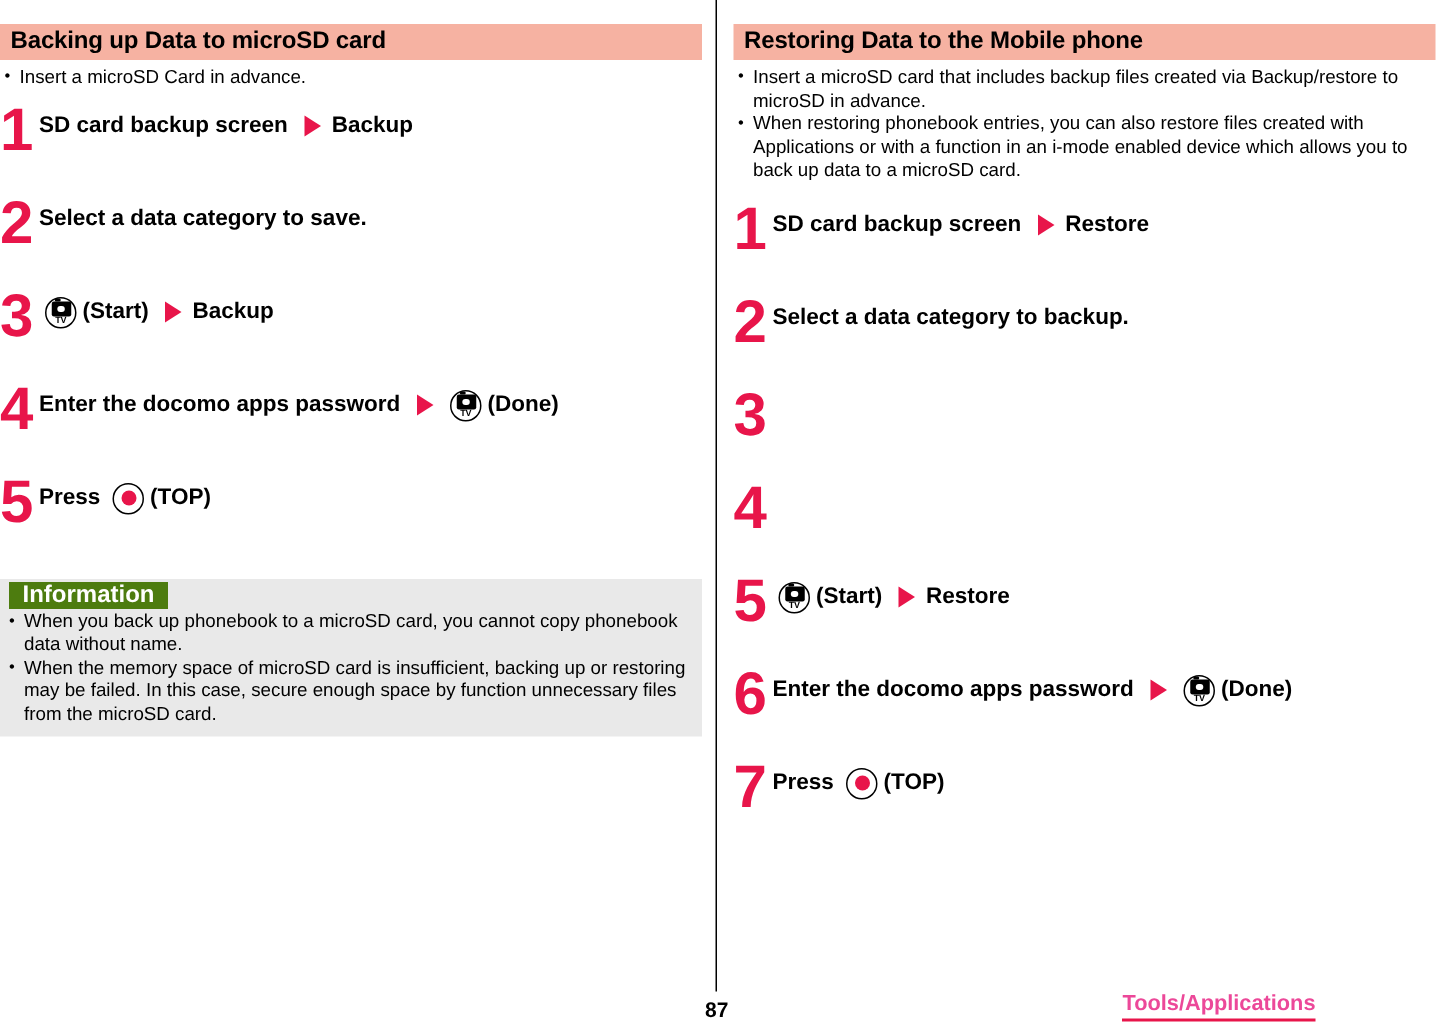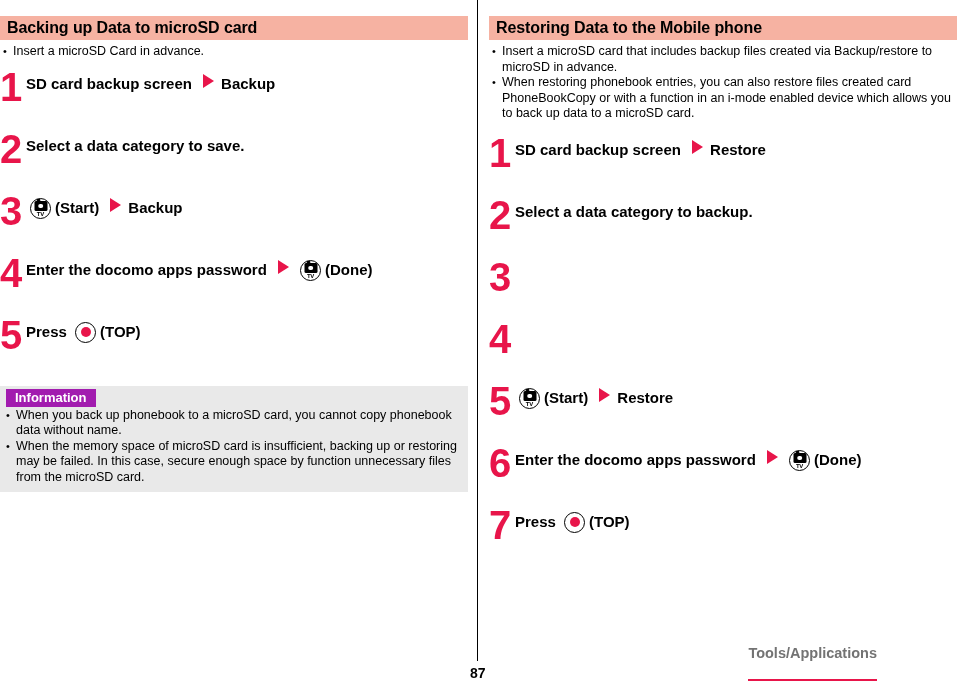--- a/index.html
+++ b/index.html
@@ -89,20 +89,21 @@
     font-size: 40px;
     font-weight: bold;
     line-height: 34px;
     text-align: left;
     font-family: "Liberation Sans", sans-serif;
     letter-spacing: -1px;
   }
   .step-body {
     flex: 1 1 auto;
     display: flex;
+    align-items: center;
     flex-wrap: wrap;
     font-size: 15px;
     font-weight: bold;
     line-height: 20px;
     padding-top: 4px;
   }
   .step-body .txt { white-space: nowrap; }
 
   
   .arrow-icon {
@@ -198,23 +199,23 @@
 
   
   .info-box {
     position: relative;
     background: #e9e9e9;
     padding: 2px 8px 7px 6px;
     box-sizing: border-box;
   }
   .info-tab {
     display: inline-block;
-    background: #a21caf;
+    background: #4d7c0f;
     color: #ffffff;
-    font-size: 13px;
+    font-size: 16px;
     font-weight: bold;
     line-height: 16px;
     padding: 1px 9px 1px 9px;
     margin-bottom: 1px;
   }
   .info-bullets .bullet-row {
     font-size: 12.5px;
     line-height: 15.5px;
   }
 
@@ -232,23 +233,23 @@
     bottom: 1px;
     font-size: 14px;
     font-weight: bold;
   }
   .footer-chapter {
     position: absolute;
     right: 3px;
     bottom: 1px;
     font-size: 14.5px;
     font-weight: bold;
-    color: #737373;
+    color: #ec4899;
     border-bottom: 2px solid #e8154a;
-    padding-bottom: 18px;
+    padding-bottom: 2px;
   }
 </style>
 </head>
 <body>
 
 <div class="col col-left">
 
   <div class="section-band">
     <span class="section-band-title">Backing up Data to microSD card</span>
   </div>
@@ -344,21 +345,21 @@
     <span class="section-band-title">Restoring Data to the Mobile phone</span>
   </div>
 
   <div class="intro" id="right-intro">
       <div class="bullet-row">
         <span class="bullet-dot">•</span>
         <span class="bullet-text">Insert a microSD card that includes backup files created via Backup/restore to microSD in advance.</span>
       </div>
       <div class="bullet-row">
         <span class="bullet-dot">•</span>
-        <span class="bullet-text">When restoring phonebook entries, you can also restore files created card PhoneBookCopy or with a function in an i-mode enabled device which allows you to back up data to a microSD card.</span>
+        <span class="bullet-text">When restoring phonebook entries, you can also restore files created with Applications or with a function in an i-mode enabled device which allows you to back up data to a microSD card.</span>
       </div>
     </div>
 
   <div class="steps" id="right-steps" style="margin-top: 14px;">
       <div class="step">
         <span class="step-num">1</span>
         <span class="step-body">
           <span class="txt">SD card backup screen</span>
           <span>&nbsp;</span>
           <span class="arrow-icon"></span>

